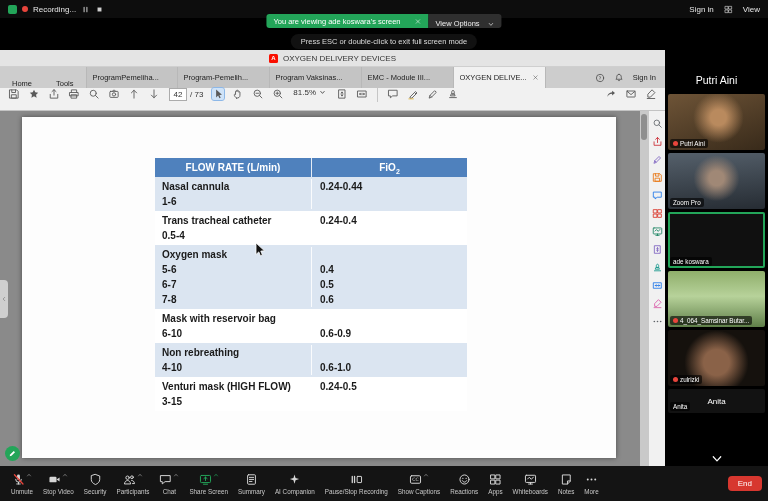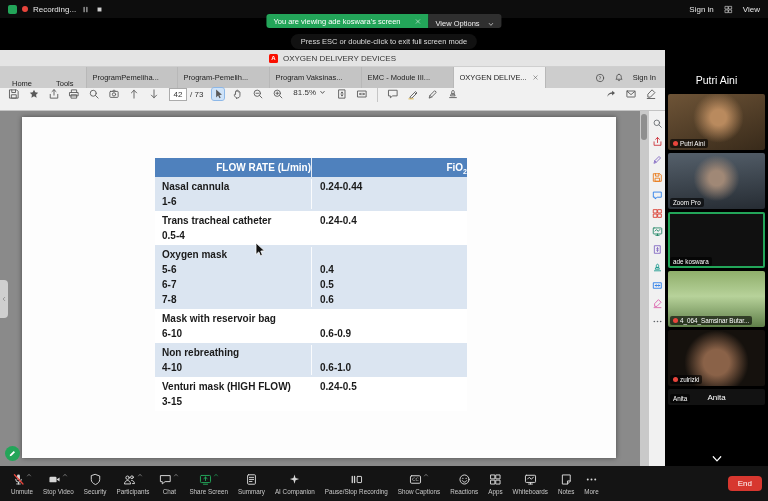--- a/index.html
+++ b/index.html
@@ -54,42 +54,42 @@
   .page{position:absolute;left:22px;top:6px;width:594px;bottom:8px;background:#fdfdfd;box-shadow:0 0 5px rgba(0,0,0,.45)}
   .vscroll{position:absolute;top:61px;right:17px;width:8px;bottom:0;background:#c9c9c9}
   .vthumb{position:absolute;top:3px;left:1px;width:6px;height:26px;background:#8f8f8f;border-radius:3px}
   .strip{position:absolute;top:61px;right:0;width:17px;bottom:0;background:#f1f1f1;border-left:1px solid #c9c9c9;display:flex;flex-direction:column;align-items:center;gap:7px;padding-top:7px}
   .strip .ic{width:11px;height:11px}
   .paneltoggle{position:absolute;left:0;top:230px;width:8px;height:38px;background:#cfcfcf;border-radius:0 4px 4px 0;display:flex;align-items:center;justify-content:center;color:#555}
   .paneltoggle .ic{width:6px;height:6px}
 
   
   .flowtable{position:absolute;left:133px;top:41px;width:312px;font-size:10px;font-weight:bold;color:#1a1a1a}
-  .thead{display:flex;background:#4f81bd;color:#fff;height:19px;line-height:19px;text-align:right}
+  .thead{display:flex;background:#4f81bd;color:#fff;height:19px;line-height:19px;text-align:center}
   .thead .tc1{width:157px;border-right:1px solid rgba(255,255,255,.85)}
   .thead .tc2{flex:1}
   .hsub{font-size:7px}
   .trow{display:flex;background:#fff;padding:2px 0}
   .trow.shaded{background:#dbe5f1}
   .trow .tc1{width:157px;padding-left:7px;border-right:1px solid rgba(255,255,255,.85)}
   .trow .tc2{flex:1;padding-left:8px}
   .tline{height:15px;line-height:15px;white-space:nowrap}
 
   .cursor{position:absolute;left:255px;top:242px;z-index:50}
   .fab{position:absolute;left:5px;top:446px;width:15px;height:15px;border-radius:50%;background:#23a559;display:flex;align-items:center;justify-content:center;color:#fff;z-index:45}
   .fab .ic{width:9px;height:9px}
 
   
   .sidebar{position:absolute;top:18px;right:0;width:103px;bottom:35px;background:#000;overflow:hidden}
   .ptitle{margin-top:56px;text-align:center;color:#fff;font-size:10.5px}
   .ptiles{margin-top:8px;display:flex;flex-direction:column;gap:3px;align-items:center}
   .ptile{position:relative;width:97px;height:56px;border-radius:2px;overflow:hidden;background:#111;flex:0 0 auto}
   .ptile.speaking{box-shadow:0 0 0 2px #23a559 inset}
   .ptile.name-only{height:34px;display:flex;align-items:center;justify-content:center}
-  .ptile.name-only.small{height:16px}
+  .ptile.name-only.small{height:24px}
   .pname-center{color:#fff;font-size:8px;text-align:center;padding:0 3px;white-space:nowrap;overflow:hidden;text-overflow:ellipsis;width:100%}
   .plabel{position:absolute;left:2px;bottom:2px;display:flex;align-items:center;gap:2px;background:rgba(0,0,0,.6);color:#fff;font-size:6.3px;padding:1px 3px;border-radius:2px;max-width:92px;white-space:nowrap;overflow:hidden}
   .recdot{width:5px;height:5px;border-radius:50%;background:#e8453c;flex:0 0 auto}
   .style-warm{background:radial-gradient(circle at 52% 42%,#b98a5e 0 13%,rgba(0,0,0,0) 42%),linear-gradient(160deg,#6e5437,#382a1a)}
   .style-cool{background:radial-gradient(circle at 50% 45%,#a08876 0 13%,rgba(0,0,0,0) 40%),linear-gradient(175deg,#55606b,#262c33)}
   .style-dark{background:#101010}
   .style-outdoor{background:linear-gradient(180deg,#8fae6b 0%,#b7d29a 45%,#5f7f49 100%)}
   .style-dim{background:radial-gradient(circle at 50% 58%,#8a6248 0 22%,rgba(0,0,0,0) 55%),#15110d}
   .style-none{background:#121212}
   .sb-chevron{position:absolute;bottom:1px;left:50%;transform:translateX(-50%);color:#fff;width:12px;height:12px}

